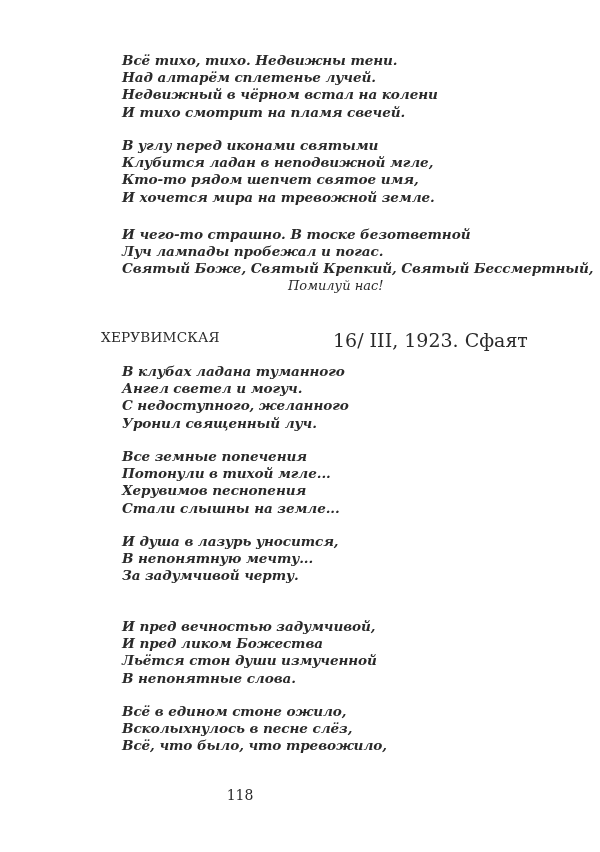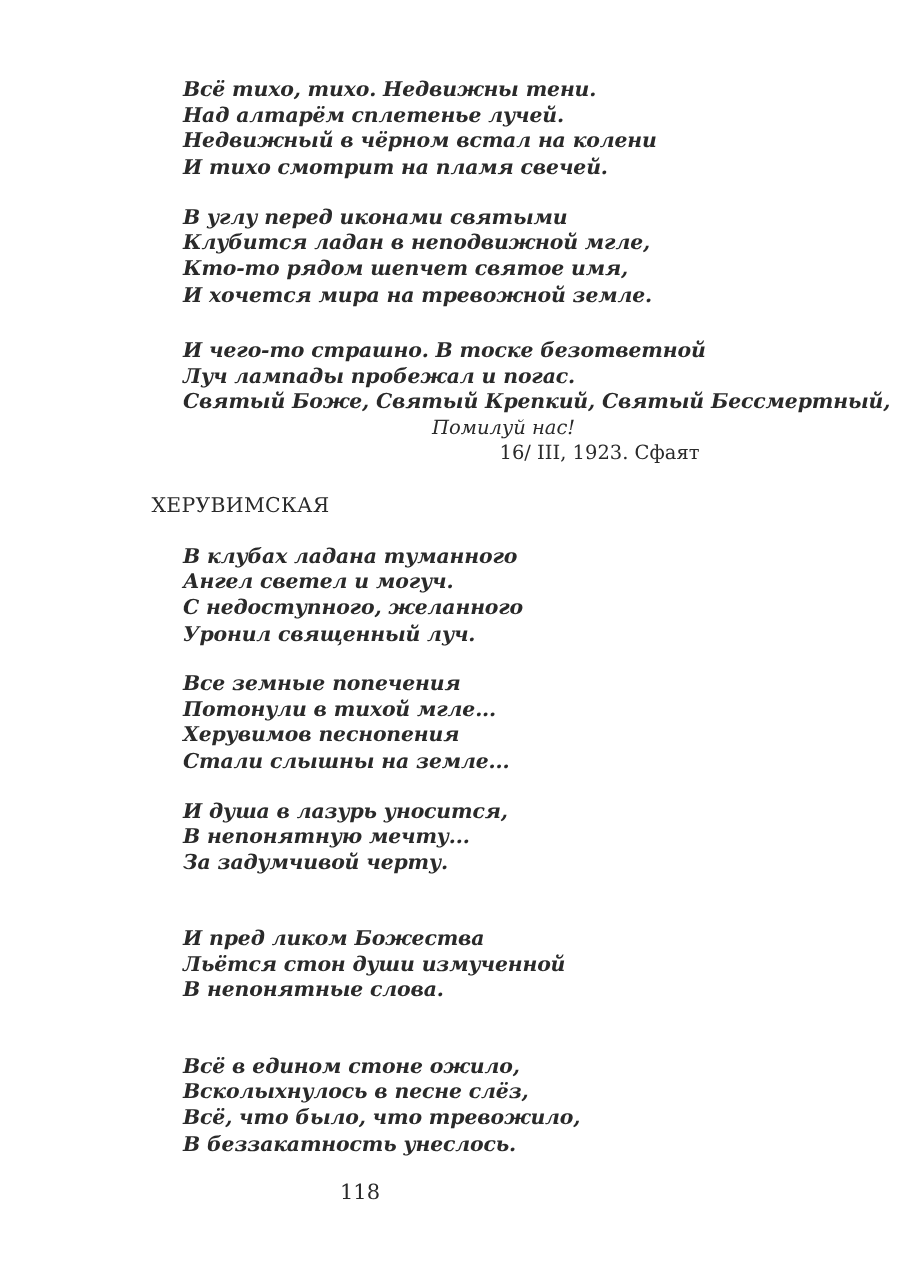--- a/index.html
+++ b/index.html
@@ -1,21 +1,21 @@
 <!DOCTYPE html>
 <html><head>
 <meta charset="utf-8">
 <style>
   html, body { margin:0; padding:0; background:#ffffff; }
   body { width:600px; height:852px; position:relative; overflow:hidden;
          font-family:"DejaVu Serif", "Liberation Serif", serif; color:#2a2a2a; }
   .stanza { position:absolute; left:122px; margin:0; }
   .line { display:block; font-style:italic; font-size:13.6px; line-height:17.2px; white-space:nowrap; letter-spacing:-0.1px;font-weight:bold; }
   .indent-line { position:absolute; font-style:italic; font-size:13px; white-space:nowrap; }
-  .date { position:absolute; font-size:13px; white-space:nowrap; }
+  .date { position:absolute; font-size:19px; white-space:nowrap;margin-top:34px; }
   .heading { position:absolute; left:101px; top:329px; font-size:13.6px; letter-spacing:0.2px; }
   .pagenum { position:absolute; left:0; width:480px; text-align:center; top:787px; font-size:14px; }
 </style>
 </head>
 <body>
 
 <div class="stanza" style="top:52px;">
   <span class="line">Всё тихо, тихо. Недвижны тени.</span>
   <span class="line">Над алтарём сплетенье лучей.</span>
   <span class="line">Недвижный в чёрном встал на колени</span>
@@ -54,25 +54,25 @@
   <span class="line">Стали слышны на земле...</span>
 </div>
 
 <div class="stanza" style="top:533px;">
   <span class="line">И душа в лазурь уносится,</span>
   <span class="line">В непонятную мечту...</span>
   <span class="line">За задумчивой черту.</span>
 </div>
 
 <div class="stanza" style="top:618px;">
+  <span class="line">И пред вечностью задумчивой,</span>
   <span class="line">И пред ликом Божества</span>
   <span class="line">Льётся стон души измученной</span>
   <span class="line">В непонятные слова.</span>
 </div>
 
 <div class="stanza" style="top:703px;">
   <span class="line">Всё в едином стоне ожило,</span>
   <span class="line">Всколыхнулось в песне слёз,</span>
   <span class="line">Всё, что было, что тревожило,</span>
-  <span class="line">В беззакатность унеслось.</span>
 </div>
 
 <div class="pagenum">118</div>
 
 </body></html>

